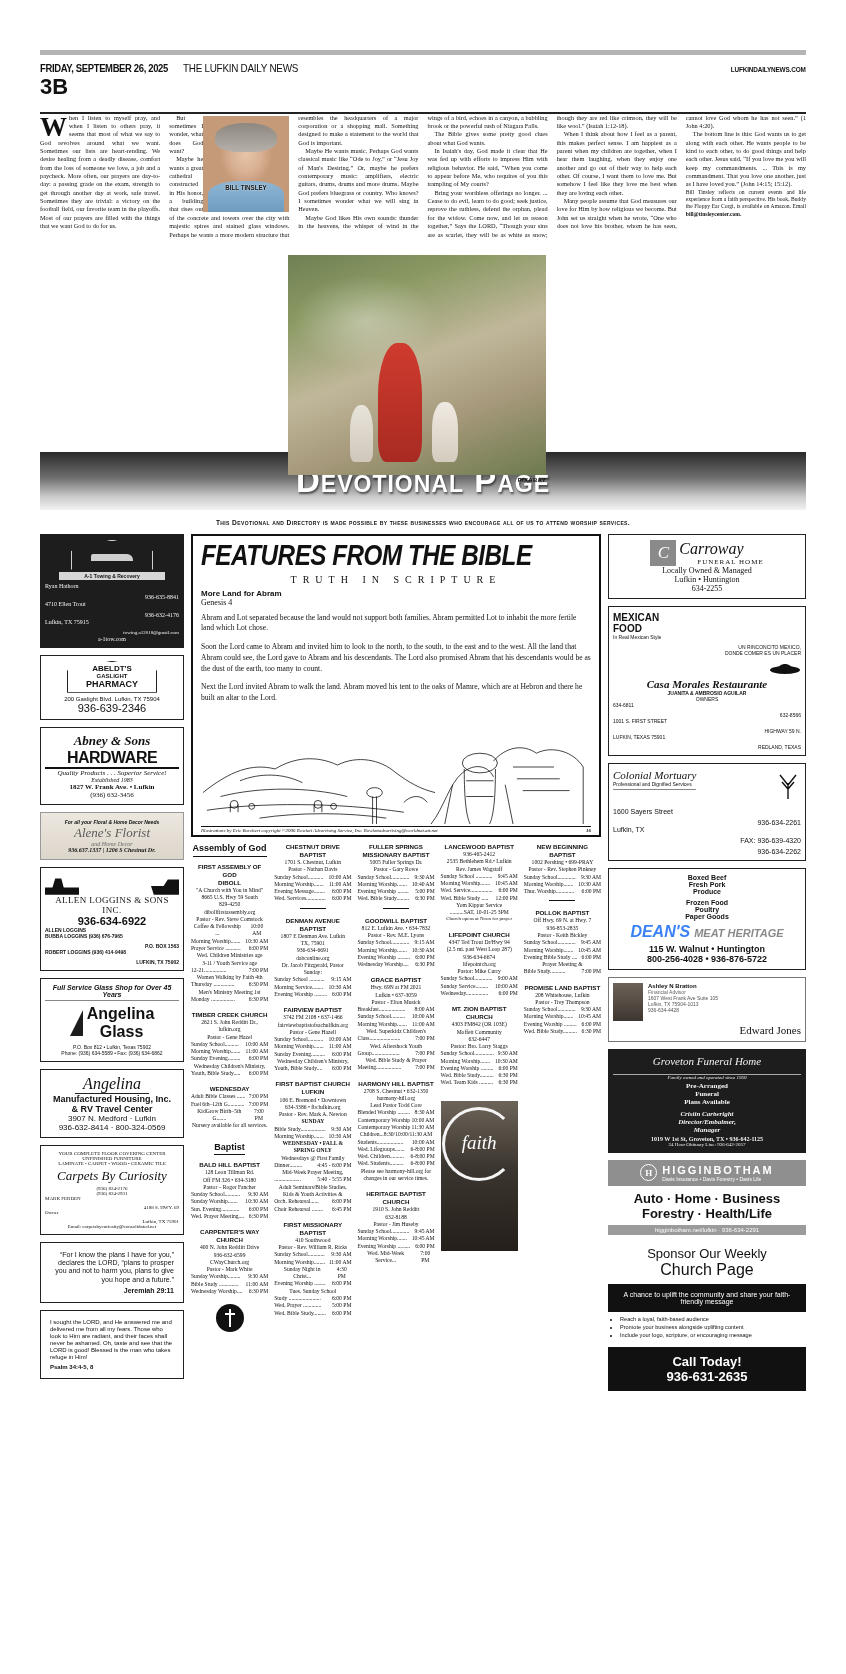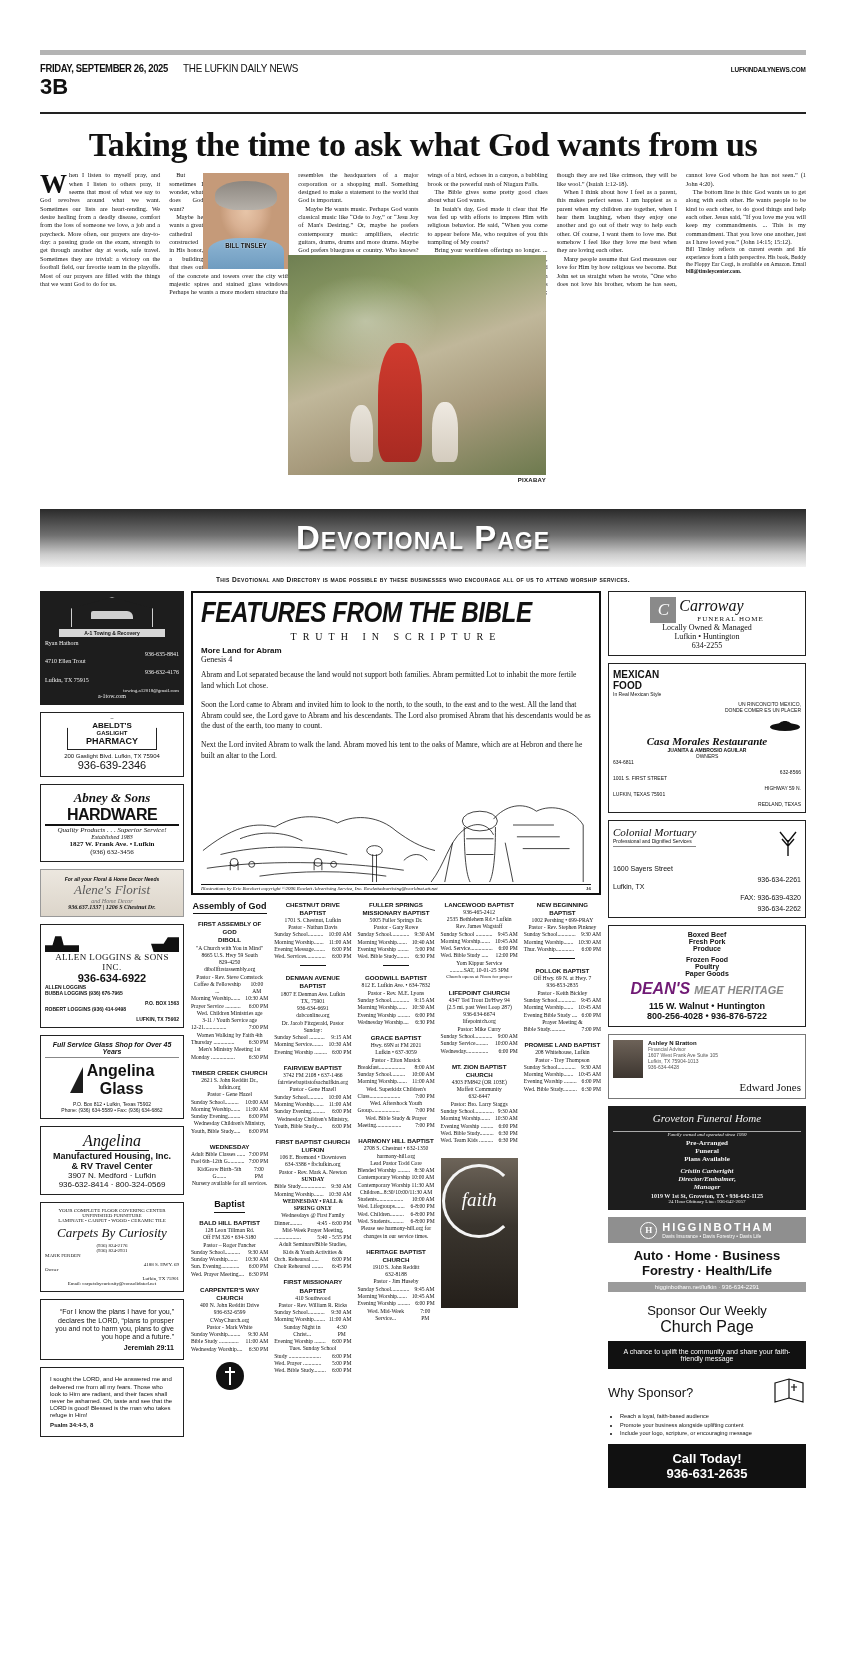--- a/index.html
+++ b/index.html
@@ -274,21 +274,20 @@
       <span class="mh-date">FRIDAY, SEPTEMBER 26, 2025</span>
       <span class="mh-paper">THE LUFKIN DAILY NEWS</span>
     </div>
     <span class="mh-url">LUFKINDAILYNEWS.COM</span>
   </div>
   <div class="sectionbar">
     <div class="page-num">3B</div>
   </div>
   <div class="rule-thin"></div>
 
-  <h1 class="headline">Taking the time to ask what God wants from us</h1>
 
   <div class="article">
     <p class="first dropcap">When I listen to myself pray, and when I listen to others pray, it seems that most of what we say to God revolves around what we want. Sometimes our lists are heart-rending. We desire healing from a deadly disease, comfort from the loss of someone we love, a job and a paycheck. More often, our prayers are day-to-day: a passing grade on the exam, strength to get through another day at work, safe travel. Sometimes they are trivial: a victory on the football field, our favorite team in the playoffs. Most of our prayers are filled with the things that we want God to do for us.</p>
     <div class="byline-img">
       <div class="byline-name">BILL TINSLEY</div>
     </div>
     <p>But sometimes I wonder, what does God want?</p>
     <p>Maybe he wants a great cathedral constructed in His honor, a building that rises out of the concrete and towers over the city with majestic spires and stained glass windows. Perhaps he wants a more modern structure that resembles the headquarters of a major corporation or a shopping mall. Something designed to make a statement to the world that God is important.</p>
     <p>Maybe He wants music. Perhaps God wants classical music like “Ode to Joy,” or “Jesu Joy of Man's Desiring.” Or, maybe he prefers contemporary music: amplifiers, electric guitars, drums, drums and more drums. Maybe God prefers bluegrass or country. Who knows? I sometimes wonder what we will sing in Heaven.</p>
     <p>Maybe God likes His own sounds: thunder in the heavens, the whisper of wind in the wings of a bird, echoes in a canyon, a babbling brook or the powerful rush of Niagara Falls.</p>
@@ -1115,21 +1114,21 @@
             <div>Fresh Pork</div>
             <div>Produce</div>
           </div>
           <div style="flex:1;text-align:center;">
             <div>Frozen Food</div>
             <div>Poultry</div>
             <div>Paper Goods</div>
           </div>
         </div>
         <div style="margin:3px 0;">
-          <span class="dean-logo t16" style="color:#701a75;">DEAN'S</span>
+          <span class="dean-logo t16" style="color:#3b82f6;">DEAN'S</span>
           <span class="dean-logo t11" style="color:#8a8a8a;">MEAT HERITAGE</span>
         </div>
         <div class="sans b t9">115 W. Walnut • Huntington</div>
         <div class="sans b t9">800-256-4028 • 936-876-5722</div>
       </div>
 
       <div class="ad" style="text-align:left;border-color:#777;">
         <div style="display:flex;gap:5px;">
           <div style="width:30px;height:38px;background:linear-gradient(#6d6258,#3d3630);flex:none;"></div>
           <div>
@@ -1168,30 +1167,20 @@
         </div>
         <div class="sans b t13" style="padding-top:5px;">Auto · Home · Business</div>
         <div class="sans b t13">Forestry · Health/Life</div>
         <div class="gray-bar sans t6" style="padding:2px 0;margin-top:4px;">higginbotham.net/lufkin · 936-634-2291</div>
       </div>
 
       <div class="ad noborder" style="padding:4px 0 0;">
         <div class="sans t13">Sponsor Our Weekly</div>
         <div class="sans t16">Church Page</div>
         <div class="blackbox sans t7" style="margin-top:5px;">A chance to uplift the community and share your faith-friendly message</div>
-        <div style="display:flex;align-items:center;justify-content:space-between;margin-top:6px;">
-          <div class="sans t13">Why Sponsor?</div>
-          <div>
-            <svg width="34" height="30" viewBox="0 0 34 30">
-                <path d="M3 8 L17 4 L31 8 L31 27 L17 23 L3 27 Z" fill="none" stroke="#111" stroke-width="1.2"></path>
-                <path d="M17 4 L17 23" stroke="#111" stroke-width="1.2"></path>
-                <path d="M22 9 L22 16 M19 12 L25 12" stroke="#111" stroke-width="1.2"></path>
-              </svg>
-          </div>
-        </div>
         <ul class="why sans">
           <li>Reach a loyal, faith-based audience</li>
           <li>Promote your business alongside uplifting content</li>
           <li>Include your logo, scripture, or encouraging message</li>
         </ul>
         <div class="cta-black" style="margin-top:7px;">
           <div class="t13">Call Today!</div>
           <div class="t13">936-631-2635</div>
         </div>
       </div>

